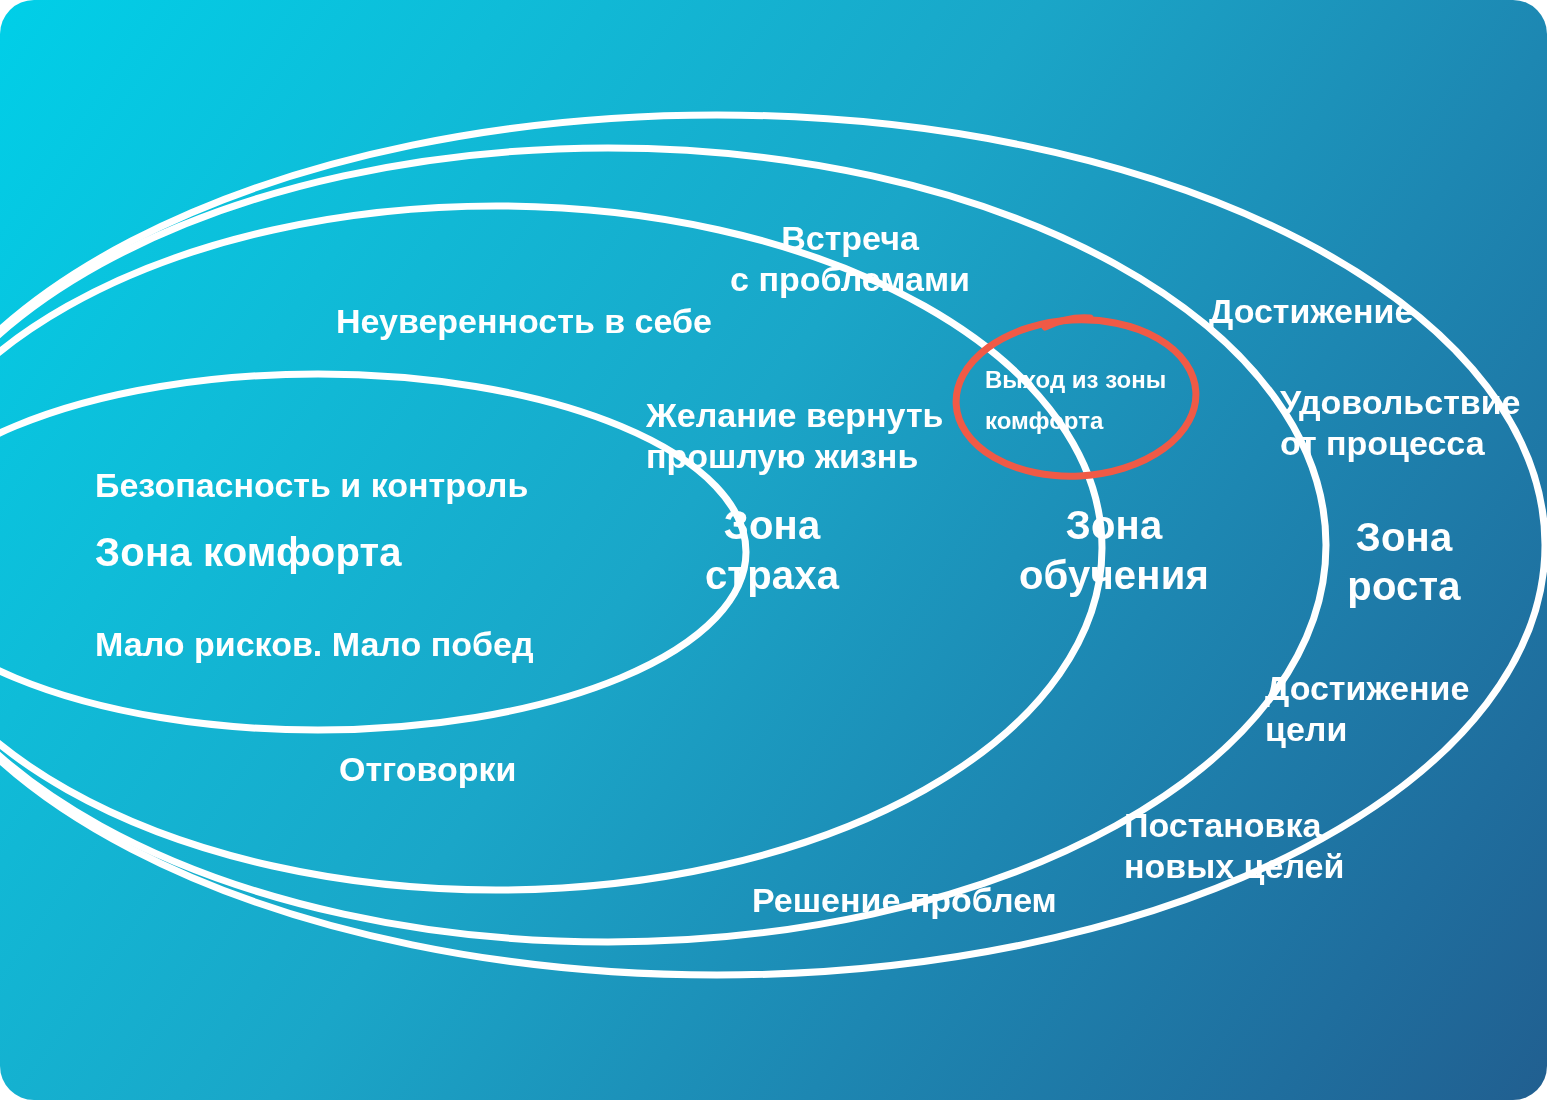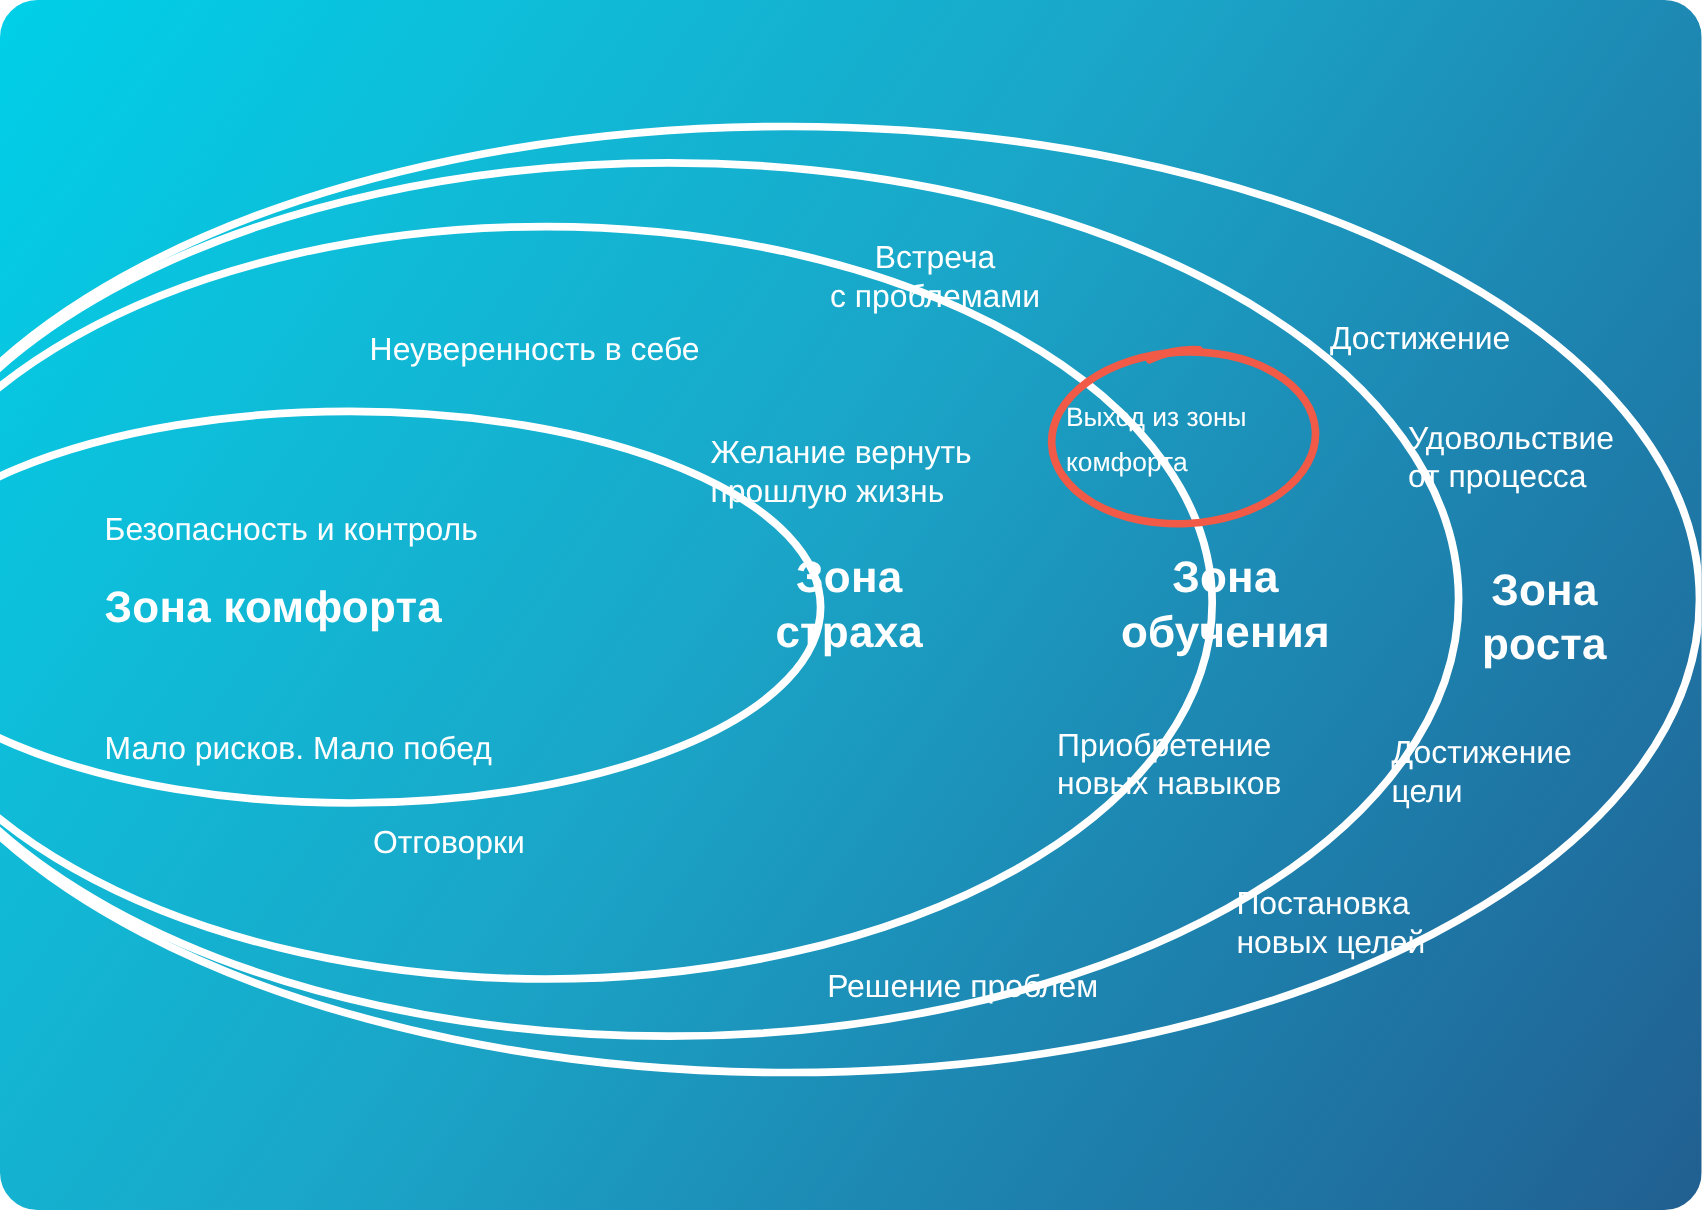--- a/index.html
+++ b/index.html
@@ -31,26 +31,27 @@
     color: #ffffff;
     white-space: pre;
     line-height: 1.22;
   }
   .zone-title {
     font-size: 40px;
     font-weight: bold;
     letter-spacing: 0.2px;
   }
   .item {
-    font-size: 29px;
-    font-weight: normal;
+    font-size: 34px;
+    font-weight: bold;
   }
   .small-note {
     font-size: 24px;
-    font-weight: normal;
+    font-weight: bold;
+    margin-left: 16px;
   }
   .ctr { text-align: center; transform: translateX(-50%); }
   .lft { text-align: left; }
 </style>
 </head>
 <body>
 
 <div id="stage">
   <div id="bg"></div>
 
@@ -67,35 +68,33 @@
       <ellipse cx="318" cy="552" rx="428" ry="178"></ellipse>
     </g>
     <g fill="none" stroke="#f05a46" stroke-width="7" stroke-linecap="round">
       <ellipse cx="1076" cy="398" rx="120" ry="78" transform="rotate(-3 1076 398)"></ellipse>
       <path d="M1045 327 C1060 320, 1075 317, 1090 318"></path>
     </g>
   </svg>
 
   <div class="lbl item lft" style="left:95px; top:465px;">Безопасность и контроль</div>
   <div class="lbl zone-title lft" style="left:95px; top:528px;">Зона комфорта</div>
-  <div class="lbl item lft" style="left:95px; top:624px;margin-top:40px;">Мало рисков. Мало побед</div>
+  <div class="lbl item lft" style="left:95px; top:624px;">Мало рисков. Мало побед</div>
 
   <div class="lbl item lft" style="left:646px; top:395px;">Желание вернуть
 прошлую жизнь</div>
   <div class="lbl item lft" style="left:336px; top:301px;">Неуверенность в себе</div>
   <div class="lbl zone-title ctr" style="left:772px; top:501px;">Зона</div>
   <div class="lbl zone-title ctr" style="left:772px; top:551px;">страха</div>
   <div class="lbl item lft" style="left:339px; top:749px;">Отговорки</div>
 
   <div class="lbl item ctr" style="left:850px; top:218px;">Встреча
 с проблемами</div>
   <div class="lbl zone-title ctr" style="left:1114px; top:501px;">Зона</div>
   <div class="lbl zone-title ctr" style="left:1114px; top:551px;">обучения</div>
-  <div class="lbl item lft" style="left:961px; top:661px;">Приобретение
-новых навыков</div>
   <div class="lbl item lft" style="left:752px; top:832px;margin-top:48px;">Решение проблем</div>
 
   <div class="lbl item lft" style="left:1209px; top:291px;">Достижение</div>
   <div class="lbl item lft" style="left:1280px; top:382px;">Удовольствие
 от процесса</div>
   <div class="lbl zone-title ctr" style="left:1404px; top:513px;">Зона</div>
   <div class="lbl zone-title ctr" style="left:1404px; top:562px;">роста</div>
   <div class="lbl item lft" style="left:1265px; top:668px;">Достижение
 цели</div>
   <div class="lbl item lft" style="left:1124px; top:805px;">Постановка

